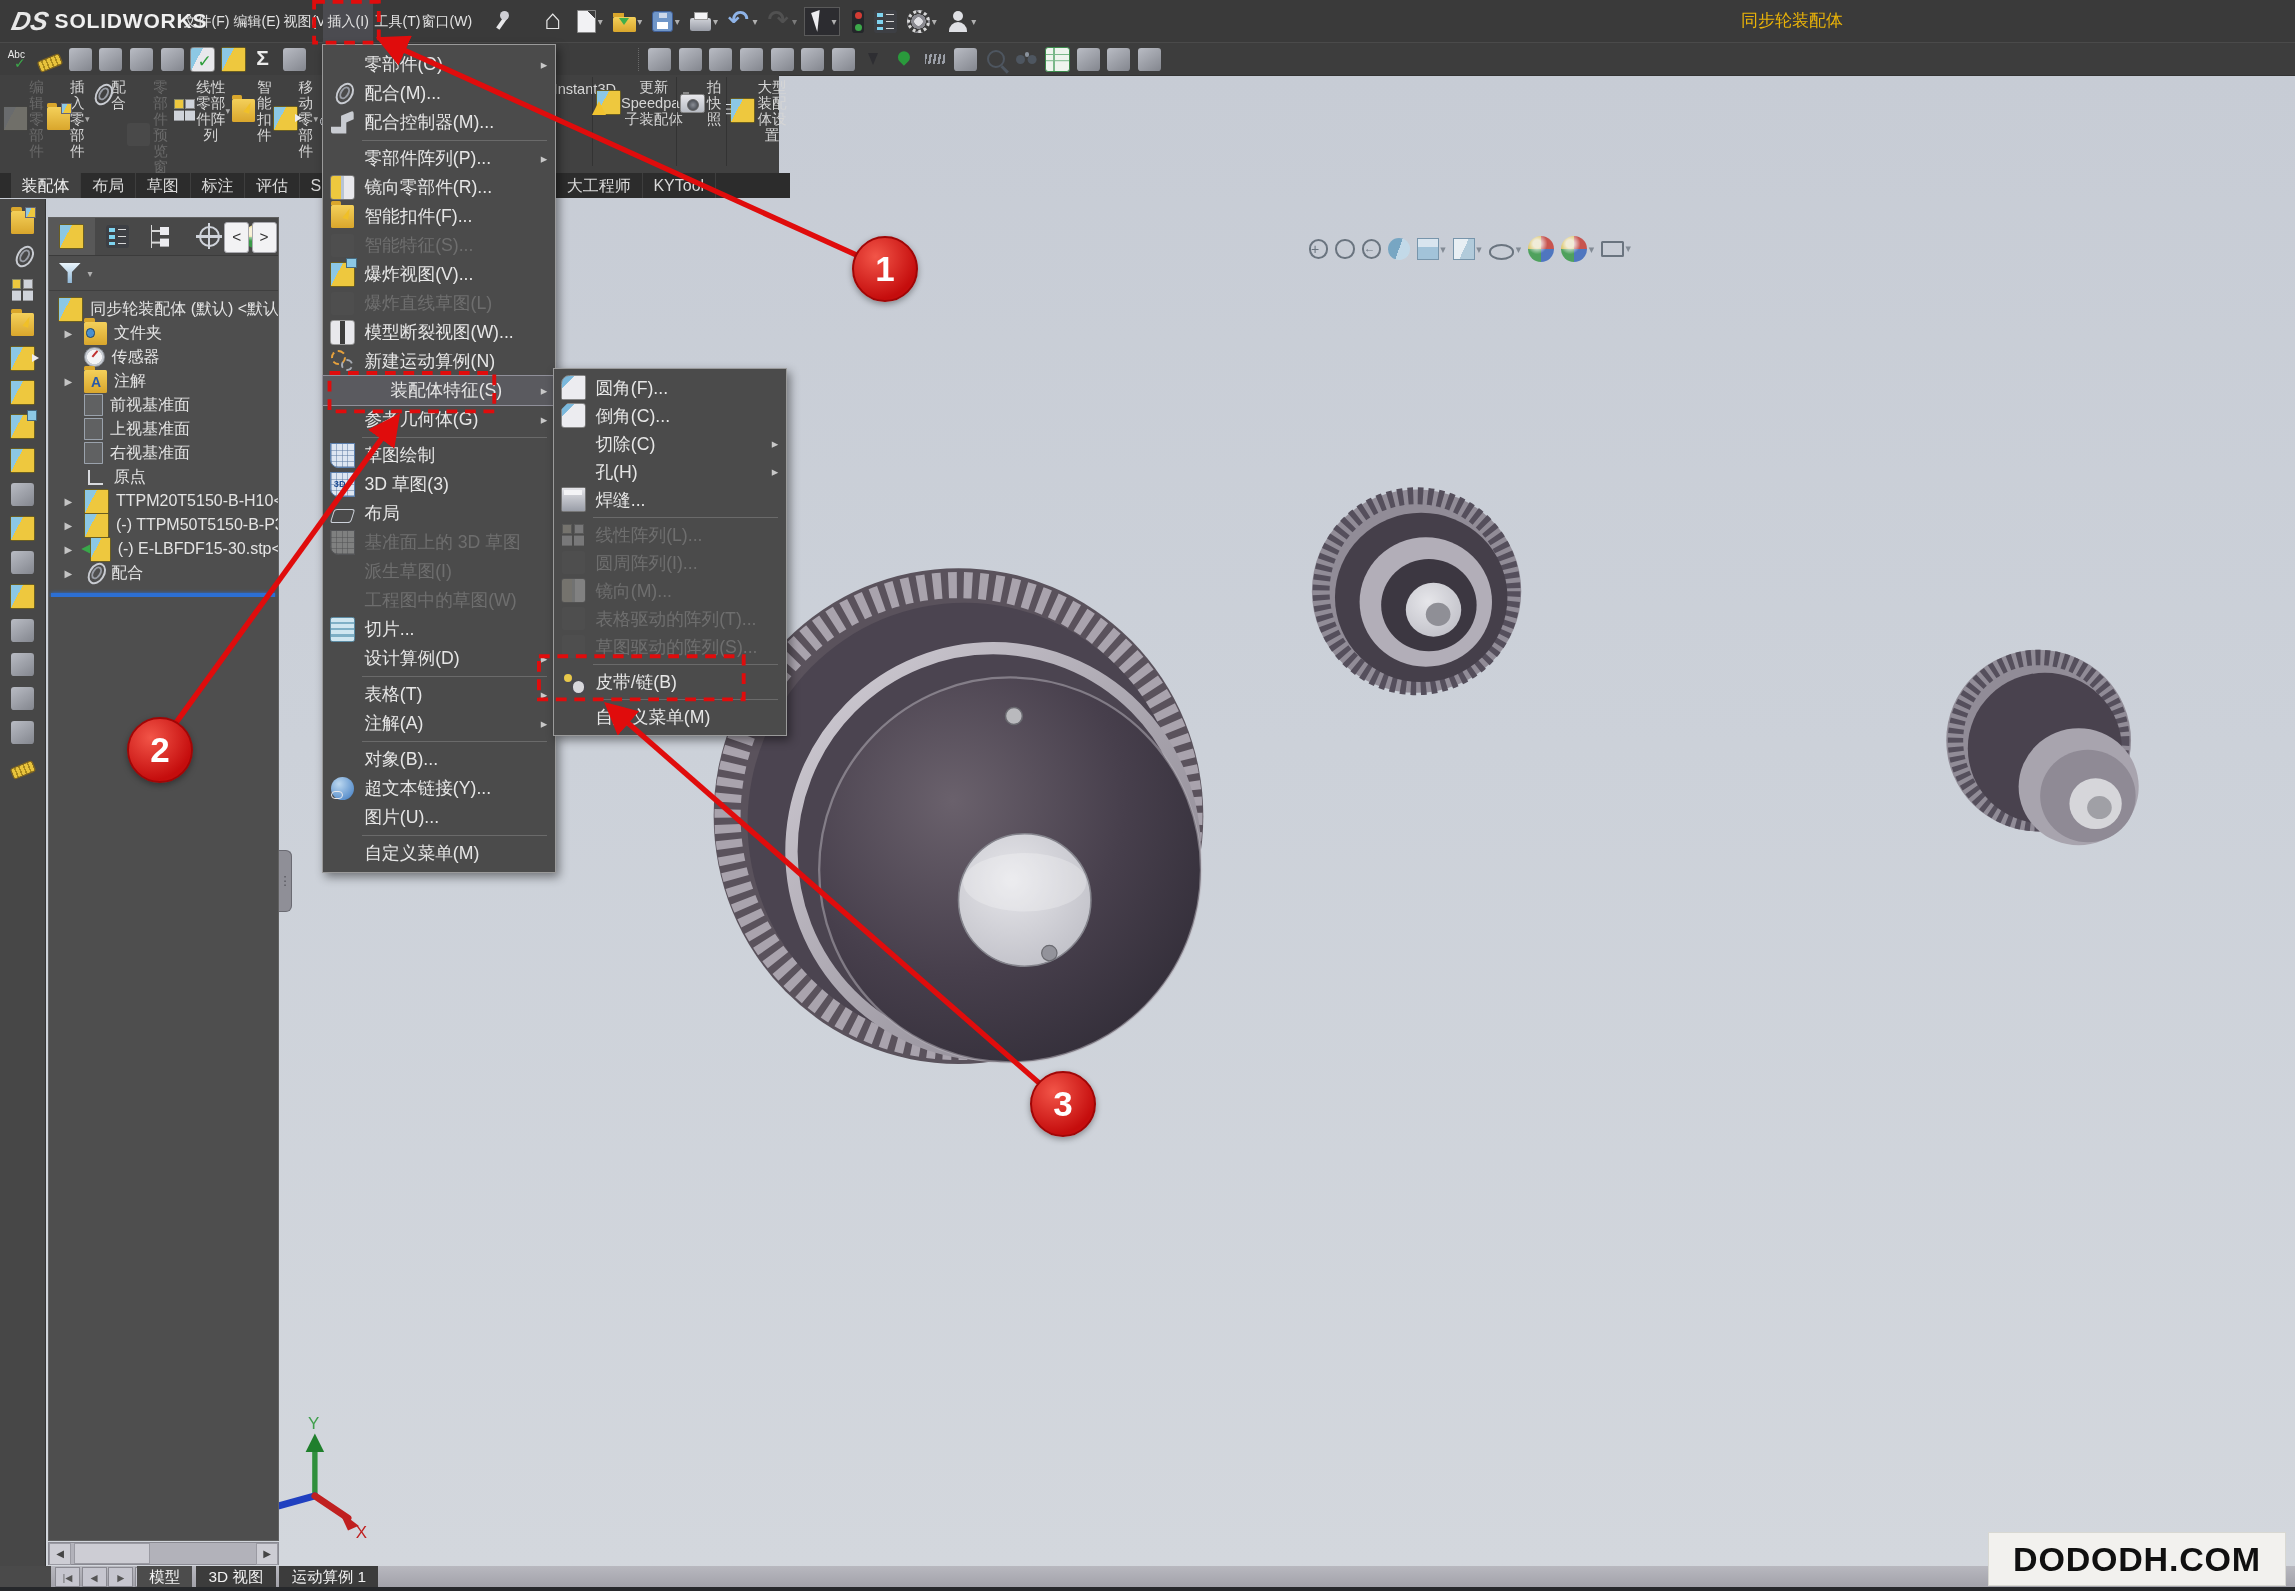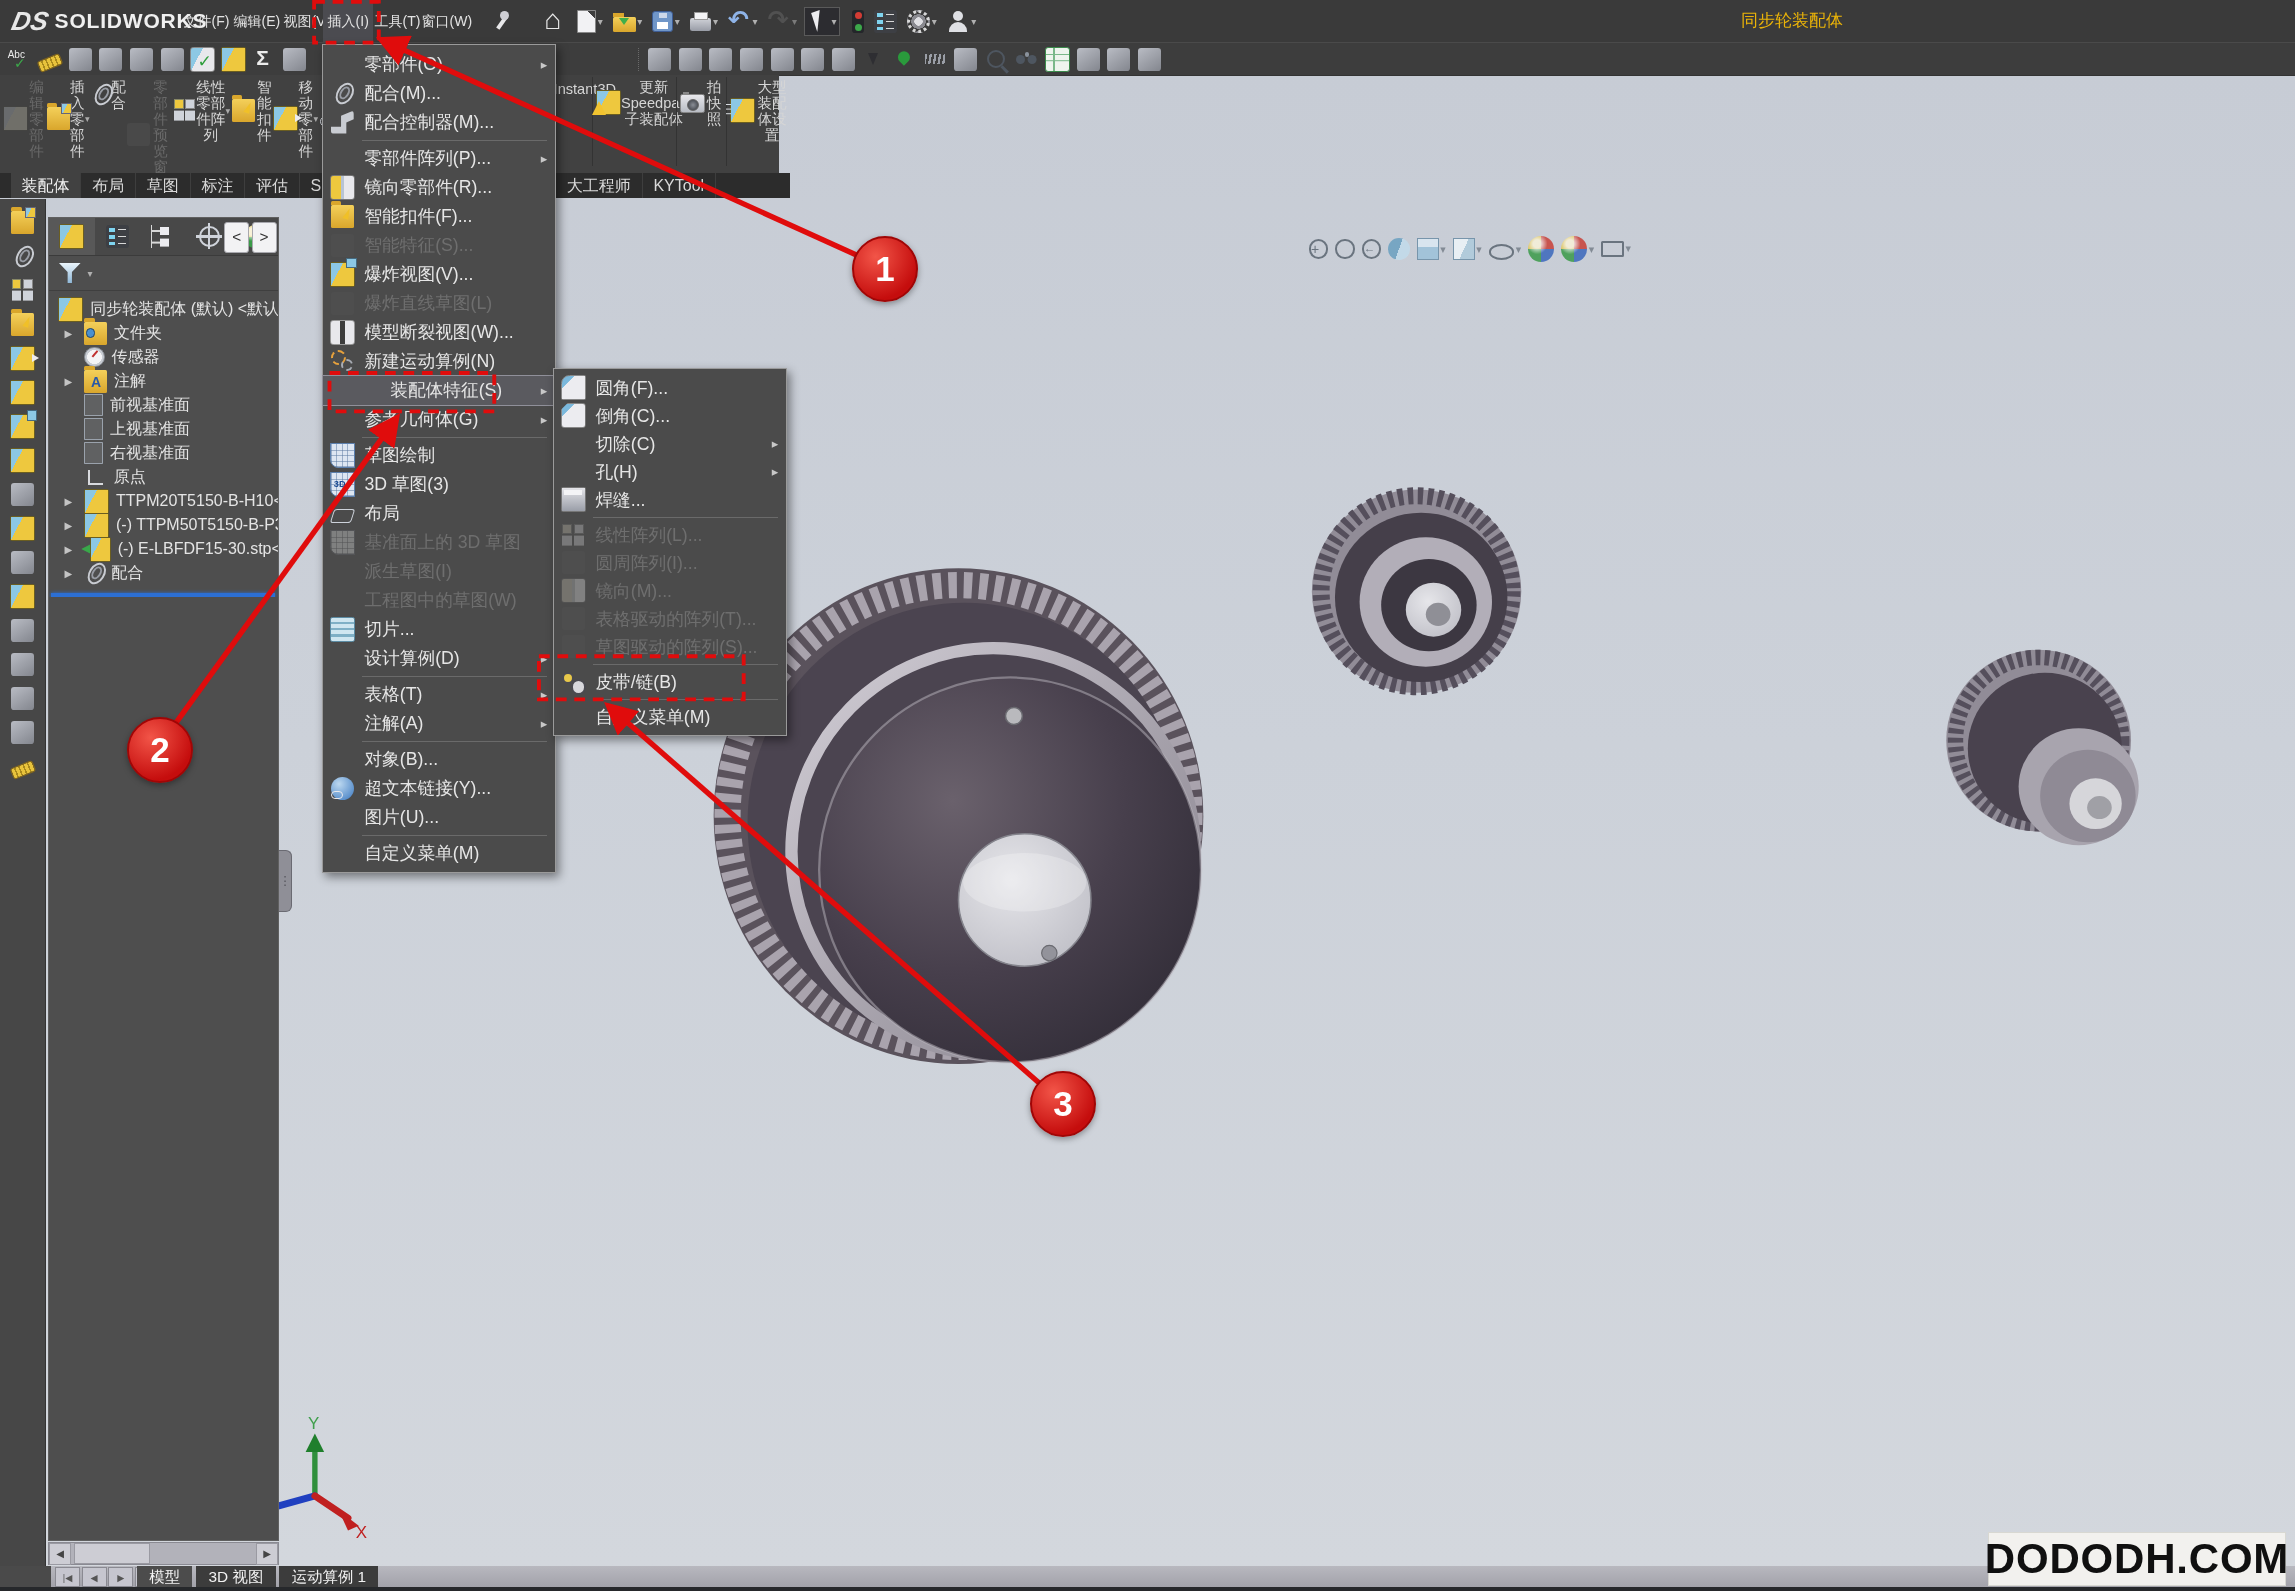--- a/index.html
+++ b/index.html
@@ -98,21 +98,21 @@
   .sbdark{position:absolute;left:0;top:0;width:51px;height:21px;background:#4a4a4a;}
   .sbnav{position:absolute;left:55px;top:0.8px;display:flex;gap:1.5px;}
   .sbnavbtn{min-width:18.5px;height:18.5px;padding:0 2.3px;background:#c6c6cf;border:0.8px solid #8a8a92;
      color:#555;font-size:9.2px;display:flex;align-items:center;justify-content:center;}
   .sbtabs{position:absolute;left:137px;top:0;height:21px;display:flex;gap:3.9px;}
   .sbtab{padding:0 12.3px;background:#3c3c3c;color:#f2f2f2;font-size:15.4px;line-height:21px;white-space:nowrap;}
   .sbtab.active{background:#4c4c4c;}
   .footedge{position:absolute;left:0;top:1587px;width:100%;height:4.6px;background:#26282b;z-index:25;}
   
   .watermark{position:absolute;left:1988px;top:1532px;width:296px;height:52px;background:#f2f1ee;
-     border:0.8px solid #d8d8d2;color:#101010;font-size:42px;font-weight:600;letter-spacing:0.8px;
+     border:0.8px solid #d8d8d2;color:#101010;font-size:34px;font-weight:600;letter-spacing:0.8px;
      display:flex;align-items:center;justify-content:center;z-index:40;}
   
   .anno{position:absolute;left:0;top:0;z-index:30;pointer-events:none;}
   .step{position:absolute;width:62px;height:62px;border-radius:50%;
      background:radial-gradient(circle at 35% 30%,#f25548,#c50d0d 72%);border:2.3px solid #a00606;
      color:#fff;font-size:35px;font-weight:bold;display:flex;align-items:center;justify-content:center;
      z-index:31;box-shadow:0 2.3px 6.2px rgba(0,0,0,.35);}
   
   .ic{position:relative;display:inline-block;width:23px;height:23px;flex:none;
       background:linear-gradient(145deg,#b9bcc4,#83868e);border-radius:3.1px;}

